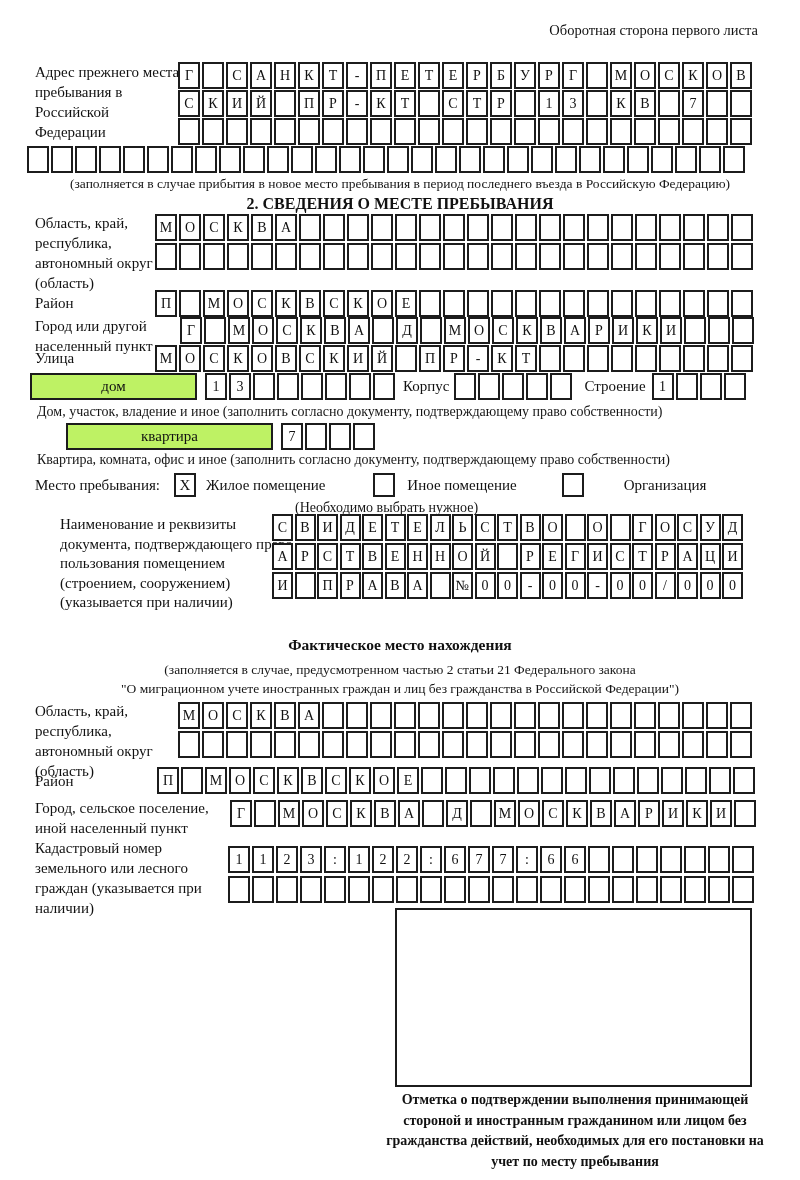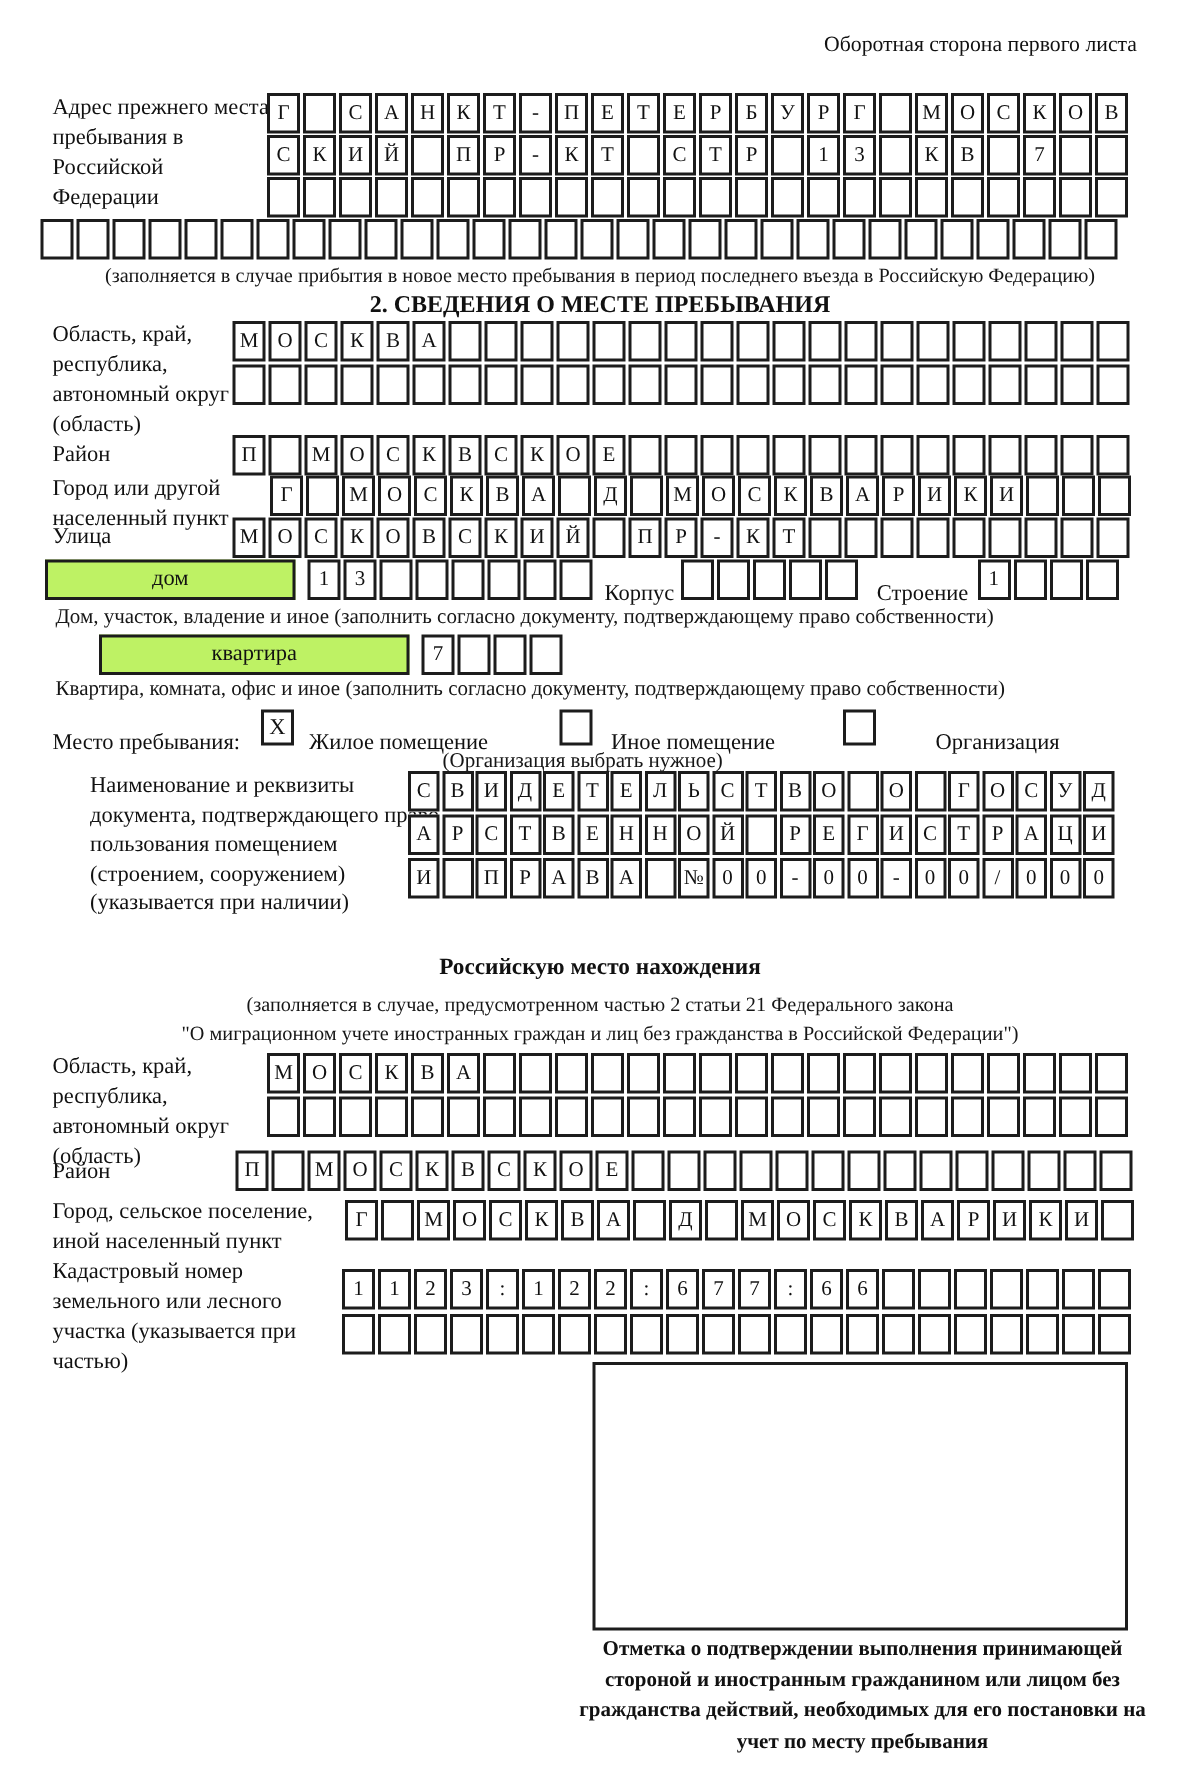--- a/index.html
+++ b/index.html
@@ -3,21 +3,21 @@
 <meta charset="utf-8">
 <style>
   html,body{margin:0;padding:0;background:#fff;}
   .page{
     position:relative;width:800px;height:1180px;background:#fff;
     font-family:"Liberation Serif","DejaVu Serif",serif;color:#111;
     font-size:15px;overflow:hidden;
   }
   .hdr{position:absolute;top:22px;right:42px;font-size:14.5px;}
   .lbl{position:absolute;line-height:20px;}
-  .lbl-inline{display:inline-block;vertical-align:top;line-height:26px;margin-top:10px;}
+  .lbl-inline{display:inline-block;vertical-align:top;line-height:26px;}
   .note{position:absolute;font-size:13.5px;color:#161616;}
   .center{left:0;width:100%;text-align:center;}
   .title{position:absolute;font-weight:bold;font-size:16px;}
   .cells{position:absolute;font-size:0;white-space:nowrap;}
   .cells-inline{display:inline-block;vertical-align:top;font-size:0;white-space:nowrap;}
   .cell{
     display:inline-block;box-sizing:content-box;width:18px;height:23px;
     border:2px solid #1c1c1c;margin-right:2px;font-size:14px;line-height:23px;
     text-align:center;vertical-align:top;font-family:inherit;color:#111;background:#fff;
   }
@@ -70,41 +70,41 @@
   <div class="note" style="left:37px;top:404px;font-size:14px;">Дом, участок, владение и иное (заполнить согласно документу, подтверждающему право собственности)</div>
 
   <div class="rowflex" style="left:30px;top:423px;margin-left:36px;">
     <span class="wbox" style="width:207px;">квартира</span><span class="cells-inline" style="margin-left:8px;"><span class="cell">7</span><span class="cell"></span><span class="cell"></span><span class="cell"></span></span>
   </div>
   <div class="note" style="left:37px;top:452px;font-size:14px;">Квартира, комната, офис и иное (заполнить согласно документу, подтверждающему право собственности)</div>
 
   <div class="rowflex" style="left:35px;top:472px;">
     <span class="lbl-inline">Место пребывания:</span><span class="chk" style="margin-left:14px;">X</span><span class="lbl-inline" style="margin-left:10px;">Жилое помещение</span><span class="chk" style="margin-left:48px;"></span><span class="lbl-inline" style="margin-left:12px;">Иное помещение</span><span class="chk" style="margin-left:45px;"></span><span class="lbl-inline" style="margin-left:40px;">Организация</span>
   </div>
-  <div class="note" style="left:295px;top:500px;font-size:14px;">(Организация выбрать нужное)</div>
+  <div class="note" style="left:295px;top:500px;font-size:14px;">(Необходимо выбрать нужное)</div>
 
   <div class="lbl" style="left:35px;top:515px;width:237px;line-height:19.5px;margin-left:25px;">Наименование и реквизиты документа, подтверждающего право пользования помещением (строением, сооружением) (указывается при наличии)</div>
   <div class="cells sm" style="left:272px;top:514px;"><span class="cell">С</span><span class="cell">В</span><span class="cell">И</span><span class="cell">Д</span><span class="cell">Е</span><span class="cell">Т</span><span class="cell">Е</span><span class="cell">Л</span><span class="cell">Ь</span><span class="cell">С</span><span class="cell">Т</span><span class="cell">В</span><span class="cell">О</span><span class="cell"></span><span class="cell">О</span><span class="cell"></span><span class="cell">Г</span><span class="cell">О</span><span class="cell">С</span><span class="cell">У</span><span class="cell">Д</span></div>
   <div class="cells sm" style="left:272px;top:543px;"><span class="cell">А</span><span class="cell">Р</span><span class="cell">С</span><span class="cell">Т</span><span class="cell">В</span><span class="cell">Е</span><span class="cell">Н</span><span class="cell">Н</span><span class="cell">О</span><span class="cell">Й</span><span class="cell"></span><span class="cell">Р</span><span class="cell">Е</span><span class="cell">Г</span><span class="cell">И</span><span class="cell">С</span><span class="cell">Т</span><span class="cell">Р</span><span class="cell">А</span><span class="cell">Ц</span><span class="cell">И</span></div>
   <div class="cells sm" style="left:272px;top:572px;"><span class="cell">И</span><span class="cell"></span><span class="cell">П</span><span class="cell">Р</span><span class="cell">А</span><span class="cell">В</span><span class="cell">А</span><span class="cell"></span><span class="cell">№</span><span class="cell">0</span><span class="cell">0</span><span class="cell">-</span><span class="cell">0</span><span class="cell">0</span><span class="cell">-</span><span class="cell">0</span><span class="cell">0</span><span class="cell">/</span><span class="cell">0</span><span class="cell">0</span><span class="cell">0</span></div>
 
-  <div class="title center" style="top:636px;font-size:15.5px;">Российскую место нахождения</div>
+  <div class="title center" style="top:636px;font-size:15.5px;">Фактическое место нахождения</div>
   <div class="note center" style="top:662px;">(заполняется в случае, предусмотренном частью 2 статьи 21 Федерального закона</div>
   <div class="note center" style="top:681px;">"О миграционном учете иностранных граждан и лиц без гражданства в Российской Федерации")</div>
 
   <div class="lbl" style="left:35px;top:701px;width:152px;">Область, край, республика, автономный округ (область)</div>
   <div class="cells" style="left:178px;top:702px;"><span class="cell">М</span><span class="cell">О</span><span class="cell">С</span><span class="cell">К</span><span class="cell">В</span><span class="cell">А</span><span class="cell"></span><span class="cell"></span><span class="cell"></span><span class="cell"></span><span class="cell"></span><span class="cell"></span><span class="cell"></span><span class="cell"></span><span class="cell"></span><span class="cell"></span><span class="cell"></span><span class="cell"></span><span class="cell"></span><span class="cell"></span><span class="cell"></span><span class="cell"></span><span class="cell"></span><span class="cell"></span></div>
   <div class="cells" style="left:178px;top:731px;"><span class="cell"></span><span class="cell"></span><span class="cell"></span><span class="cell"></span><span class="cell"></span><span class="cell"></span><span class="cell"></span><span class="cell"></span><span class="cell"></span><span class="cell"></span><span class="cell"></span><span class="cell"></span><span class="cell"></span><span class="cell"></span><span class="cell"></span><span class="cell"></span><span class="cell"></span><span class="cell"></span><span class="cell"></span><span class="cell"></span><span class="cell"></span><span class="cell"></span><span class="cell"></span><span class="cell"></span></div>
 
   <div class="lbl" style="left:35px;top:771px;">Район</div>
   <div class="cells" style="left:157px;top:767px;"><span class="cell">П</span><span class="cell"></span><span class="cell">М</span><span class="cell">О</span><span class="cell">С</span><span class="cell">К</span><span class="cell">В</span><span class="cell">С</span><span class="cell">К</span><span class="cell">О</span><span class="cell">Е</span><span class="cell"></span><span class="cell"></span><span class="cell"></span><span class="cell"></span><span class="cell"></span><span class="cell"></span><span class="cell"></span><span class="cell"></span><span class="cell"></span><span class="cell"></span><span class="cell"></span><span class="cell"></span><span class="cell"></span><span class="cell"></span></div>
 
   <div class="lbl" style="left:35px;top:798px;width:192px;">Город, сельское поселение, иной населенный пункт</div>
   <div class="cells" style="left:230px;top:800px;"><span class="cell">Г</span><span class="cell"></span><span class="cell">М</span><span class="cell">О</span><span class="cell">С</span><span class="cell">К</span><span class="cell">В</span><span class="cell">А</span><span class="cell"></span><span class="cell">Д</span><span class="cell"></span><span class="cell">М</span><span class="cell">О</span><span class="cell">С</span><span class="cell">К</span><span class="cell">В</span><span class="cell">А</span><span class="cell">Р</span><span class="cell">И</span><span class="cell">К</span><span class="cell">И</span><span class="cell"></span></div>
 
-  <div class="lbl" style="left:35px;top:838px;width:175px;">Кадастровый номер земельного или лесного участка (указывается при частью)</div>
+  <div class="lbl" style="left:35px;top:838px;width:175px;">Кадастровый номер земельного или лесного граждан (указывается при наличии)</div>
   <div class="cells" style="left:228px;top:846px;"><span class="cell">1</span><span class="cell">1</span><span class="cell">2</span><span class="cell">3</span><span class="cell">:</span><span class="cell">1</span><span class="cell">2</span><span class="cell">2</span><span class="cell">:</span><span class="cell">6</span><span class="cell">7</span><span class="cell">7</span><span class="cell">:</span><span class="cell">6</span><span class="cell">6</span><span class="cell"></span><span class="cell"></span><span class="cell"></span><span class="cell"></span><span class="cell"></span><span class="cell"></span><span class="cell"></span></div>
   <div class="cells" style="left:228px;top:876px;"><span class="cell"></span><span class="cell"></span><span class="cell"></span><span class="cell"></span><span class="cell"></span><span class="cell"></span><span class="cell"></span><span class="cell"></span><span class="cell"></span><span class="cell"></span><span class="cell"></span><span class="cell"></span><span class="cell"></span><span class="cell"></span><span class="cell"></span><span class="cell"></span><span class="cell"></span><span class="cell"></span><span class="cell"></span><span class="cell"></span><span class="cell"></span><span class="cell"></span></div>
 
   <div class="markbox"></div>
   <div class="caption">Отметка о подтверждении выполнения принимающей стороной и иностранным гражданином или лицом без гражданства действий, необходимых для его постановки на учет по месту пребывания</div>
 
 </div>
 
 </body></html>

